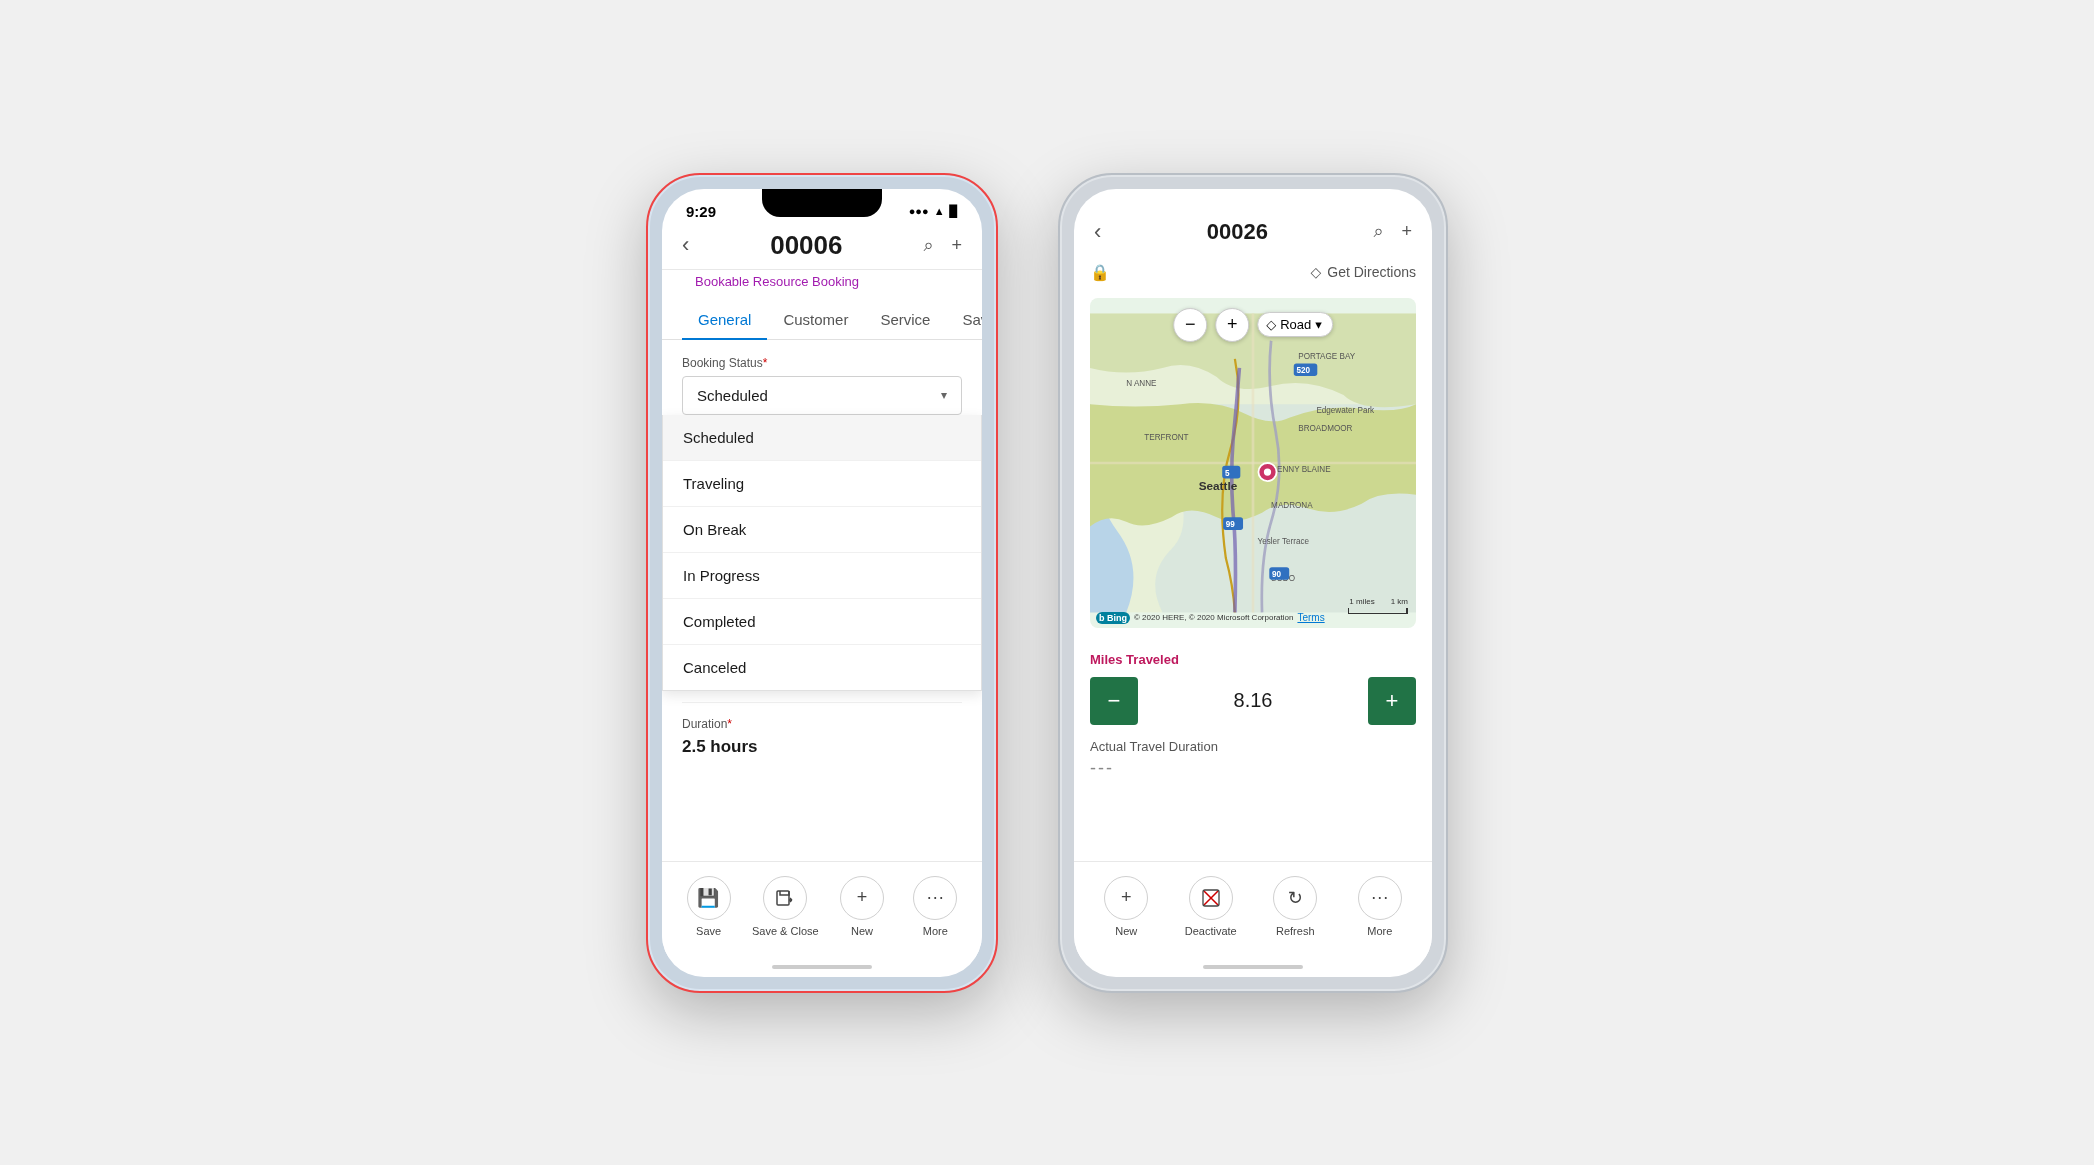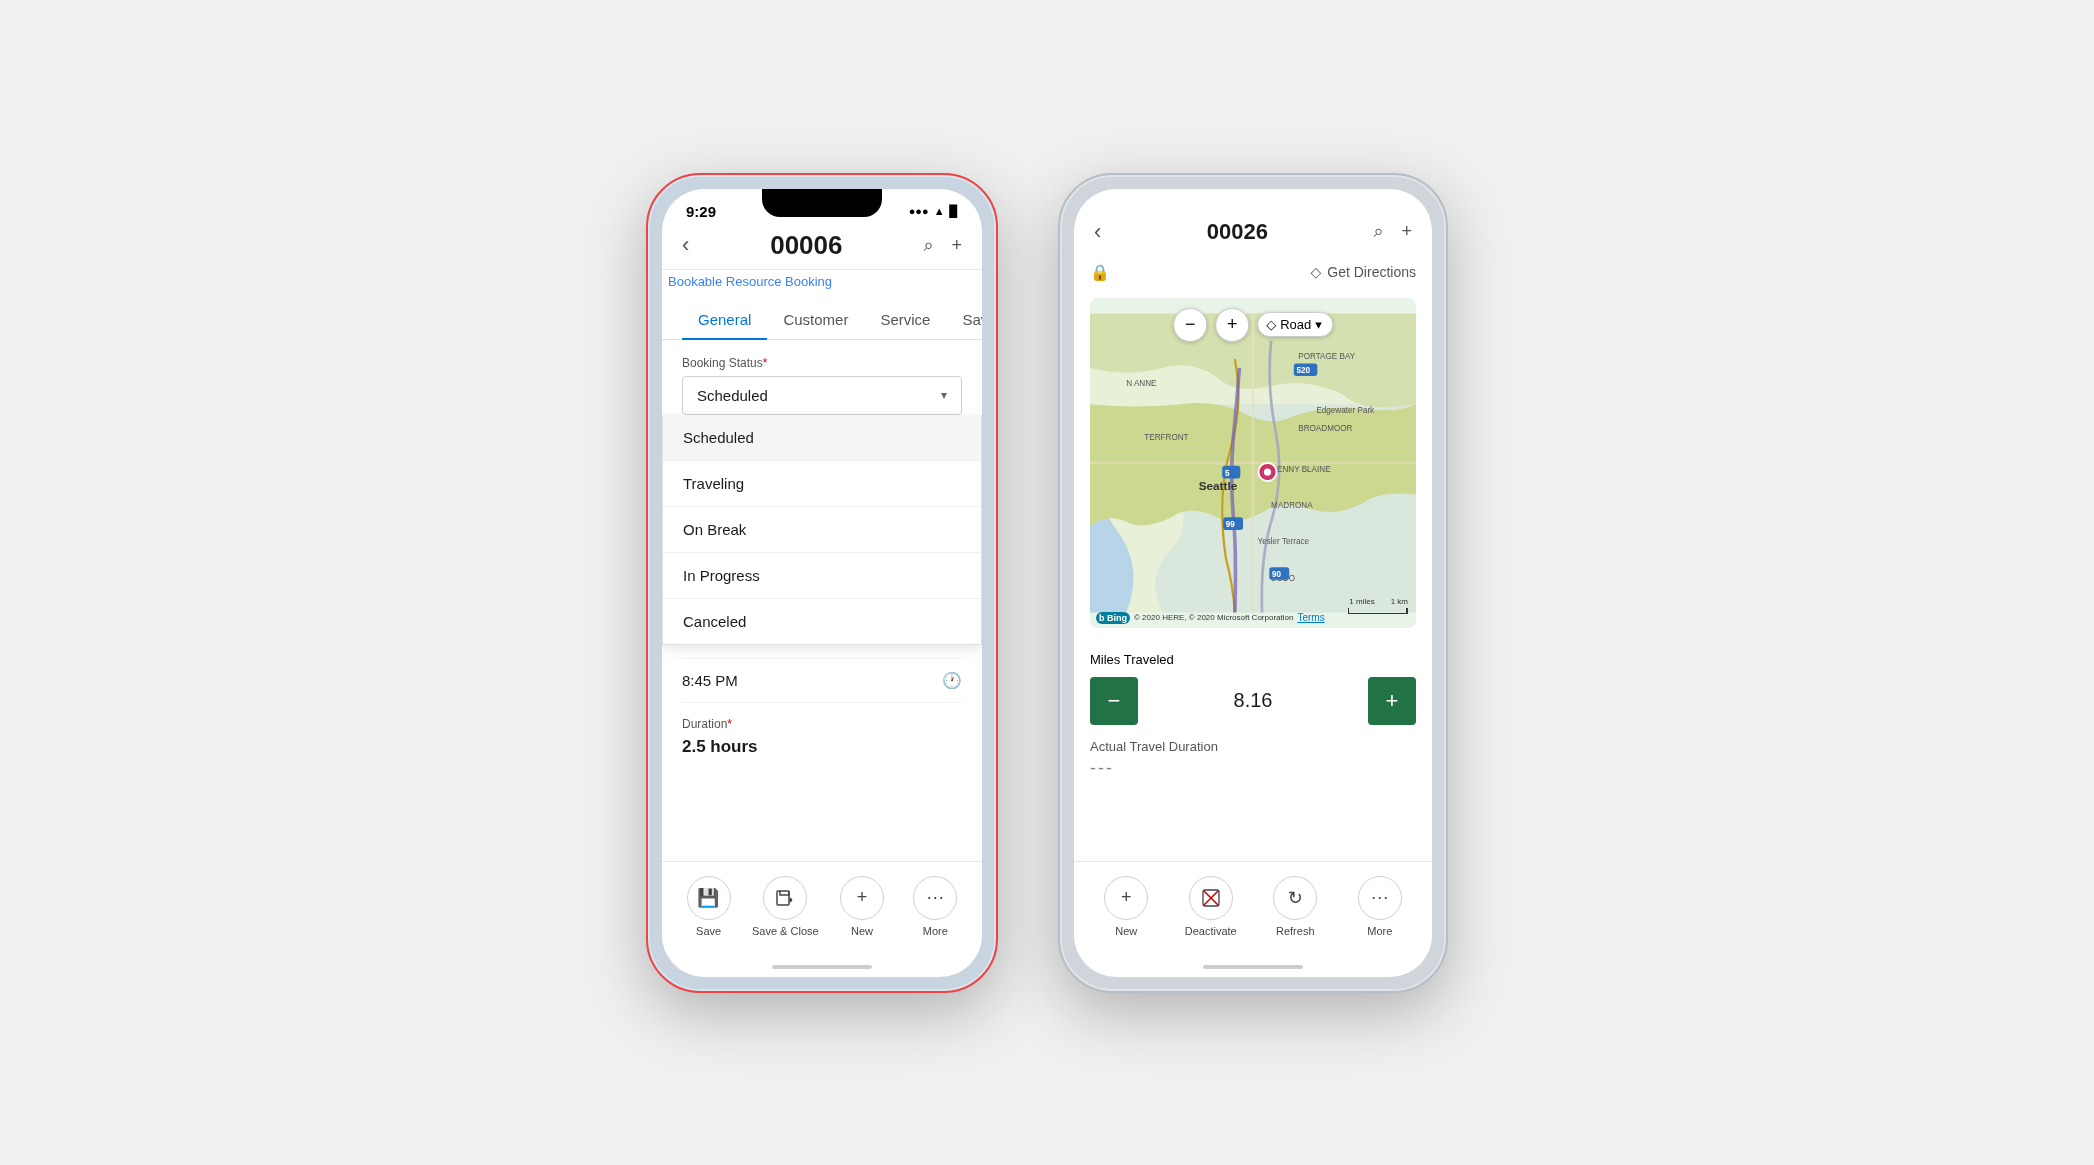--- a/index.html
+++ b/index.html
@@ -99,23 +99,23 @@
       align-items: center;
     }
     .nav-icon {
       font-size: 18px;
       color: #555;
       cursor: pointer;
     }
 
     
     .page-subtitle {
-      padding: 4px 6px 12px;
+      padding: 4px 33px 12px;
       font-size: 13px;
-      color: #3b82f6;
+      color: #a21caf;
     }
 
     
     .tabs {
       display: flex;
       border-bottom: 1px solid #e0e0e0;
       padding: 0 20px;
     }
     .tab {
       padding: 10px 16px;
@@ -317,22 +317,23 @@
       width: 100%;
       height: 100%;
     }
 
     
     .miles-section {
       padding: 14px 16px;
     }
     .miles-label {
       font-size: 13px;
-      color: #000000;
+      color: #be185d;
       margin-bottom: 10px;
+      font-weight: bold;
     }
     .miles-control {
       display: flex;
       align-items: center;
       gap: 0;
     }
     .miles-btn {
       background: #217346;
       color: #fff;
       border: none;
@@ -498,20 +499,21 @@
         <div class="dropdown-wrapper">
           <div class="dropdown-trigger">
             <span>Scheduled</span>
             <span class="dropdown-chevron">▾</span>
           </div>
           <div class="dropdown-menu">
             <div class="dropdown-item selected">Scheduled</div>
             <div class="dropdown-item">Traveling</div>
             <div class="dropdown-item">On Break</div>
             <div class="dropdown-item">In Progress</div>
+            <div class="dropdown-item">Completed</div>
             <div class="dropdown-item">Canceled</div>
           </div>
         </div>
 
         <div style="margin-top: 200px;">
           <div class="field-row">
             <span>7/28/2020</span>
             <span class="field-icon">📅</span>
           </div>
           <div class="field-row">

